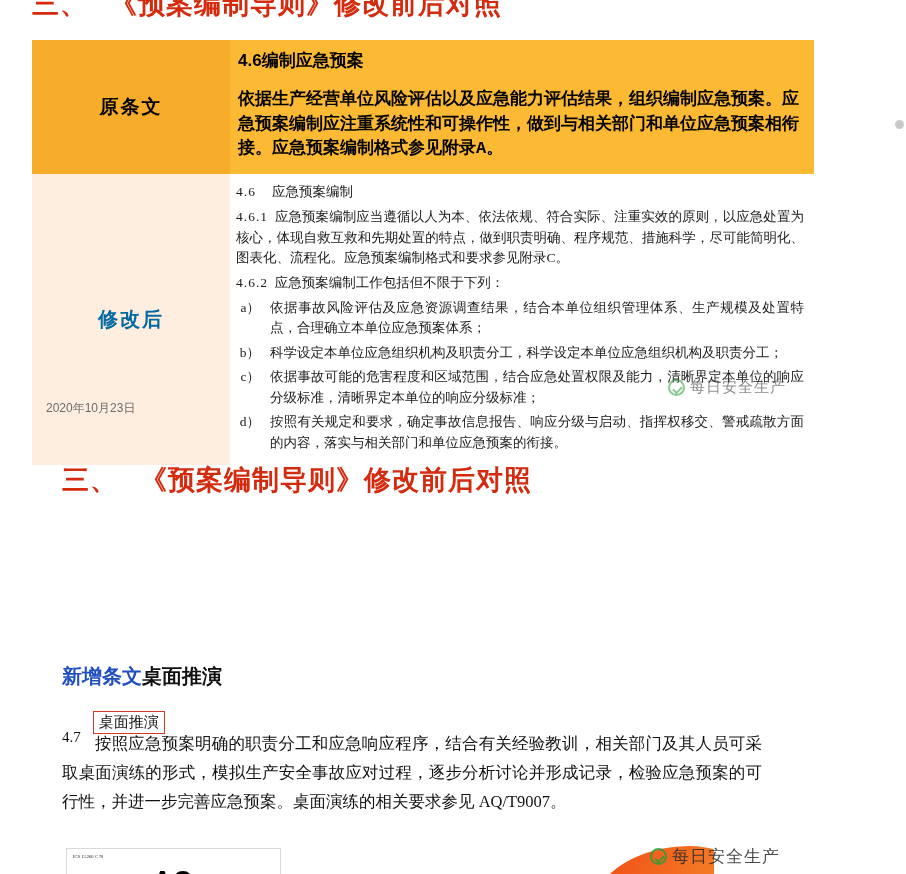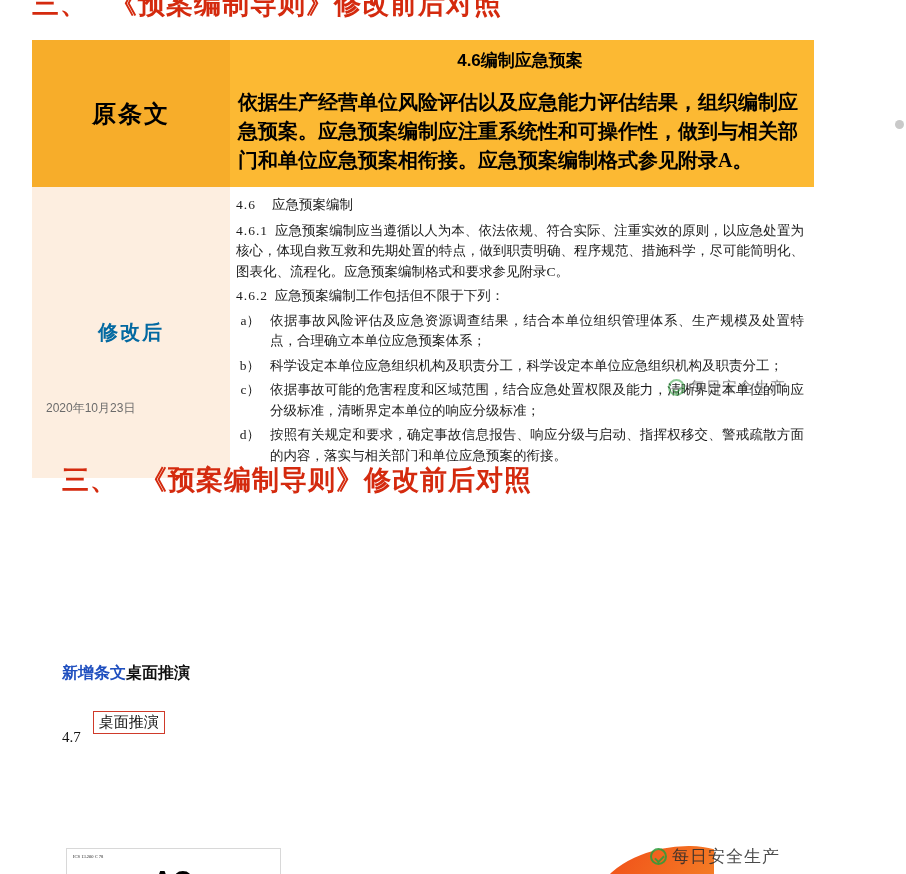--- a/index.html
+++ b/index.html
@@ -62,40 +62,39 @@
     table-layout: fixed;
   }
   .cmp-table td { vertical-align: top; }
   .row-old .label-cell {
     background: #f7ad2a;
     width: 196px;
     text-align: center;
     vertical-align: middle;
     font-family: "Liberation Serif", serif;
     font-weight: bold;
-    font-size: 24px;
+    font-size: 19px;
     color: #000;
     letter-spacing: 2px;
   }
   .row-old .body-cell {
     background: #fcb933;
     padding: 9px 12px 12px 8px;
   }
   .old-head {
     font-family: "Liberation Sans", sans-serif;
     font-weight: bold;
     font-size: 17px;
     color: #000;
     margin-bottom: 3px;
-    text-align: center;
   }
   .old-body {
-    font-family: Liberation Serif, serif;
-    font-weight: bold;
-    font-size: 20px;
+    font-family: Liberation Mono, monospace;
+    font-weight: bold;
+    font-size: 17px;
     line-height: 1.45;
     color: #000;
     margin-top: 16px;
   }
   .row-new .label-cell {
     background: #fdeee0;
     width: 196px;
     text-align: center;
     vertical-align: middle;
     font-family: "Liberation Serif", serif;
@@ -187,21 +186,21 @@
     position: absolute;
     left: 62px;
     top: 462px;
   }
   .nc-line {
     position: absolute;
     left: 62px;
     top: 663px;
     font-family: Liberation Mono, monospace;
     font-weight: bold;
-    font-size: 16px;
+    font-size: 20px;
     color: #1f4fbf;
   }
   .nc-row {
     position: absolute;
     left: 62px;
     top: 698px;
     display: flex;
     align-items: center;
     font-family: "Liberation Serif", serif;
     font-size: 15px;
@@ -371,20 +370,21 @@
 
   <div class="nc-line">
     <span>新增条文</span><span style="color:#111;">桌面推演</span>
   </div>
 
   <div class="nc-row">
     <span class="num47">4.7</span>
     <span class="nc-box">桌面推演</span>
   </div>
 
+  <div class="body-para">按照应急预案明确的职责分工和应急响应程序，结合有关经验教训，相关部门及其人员可采取桌面演练的形式，模拟生产安全事故应对过程，逐步分析讨论并形成记录，检验应急预案的可行性，并进一步完善应急预案。桌面演练的相关要求参见 AQ/T9007。</div>
 
 
   <div class="std-cover">
     <div class="std-tiny">ICS 13.200
 C 78</div>
     <div class="std-aq">AQ</div>
 
   </div>
 
   <div class="orange-swoosh"></div>

